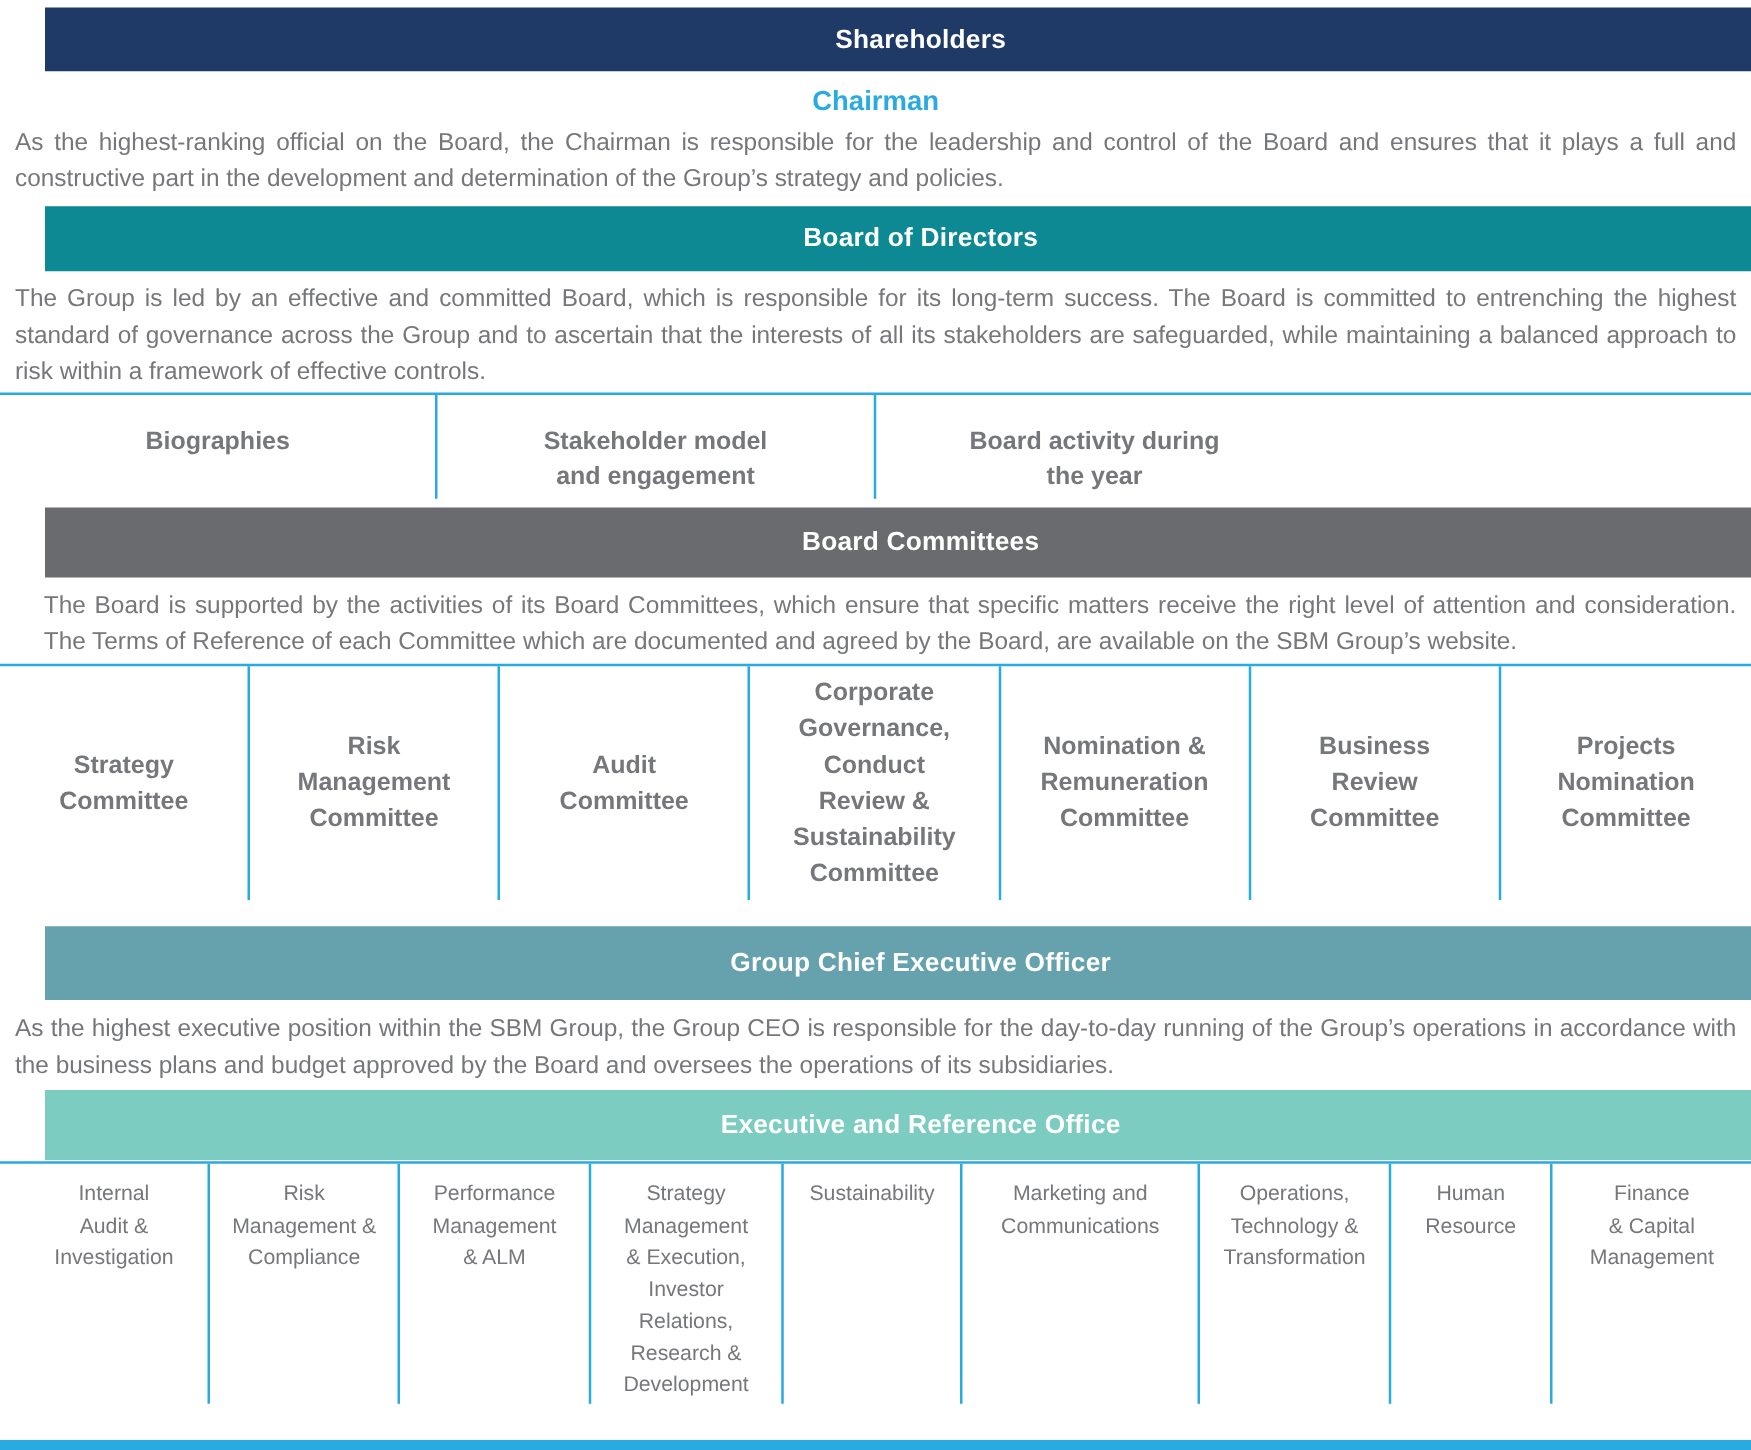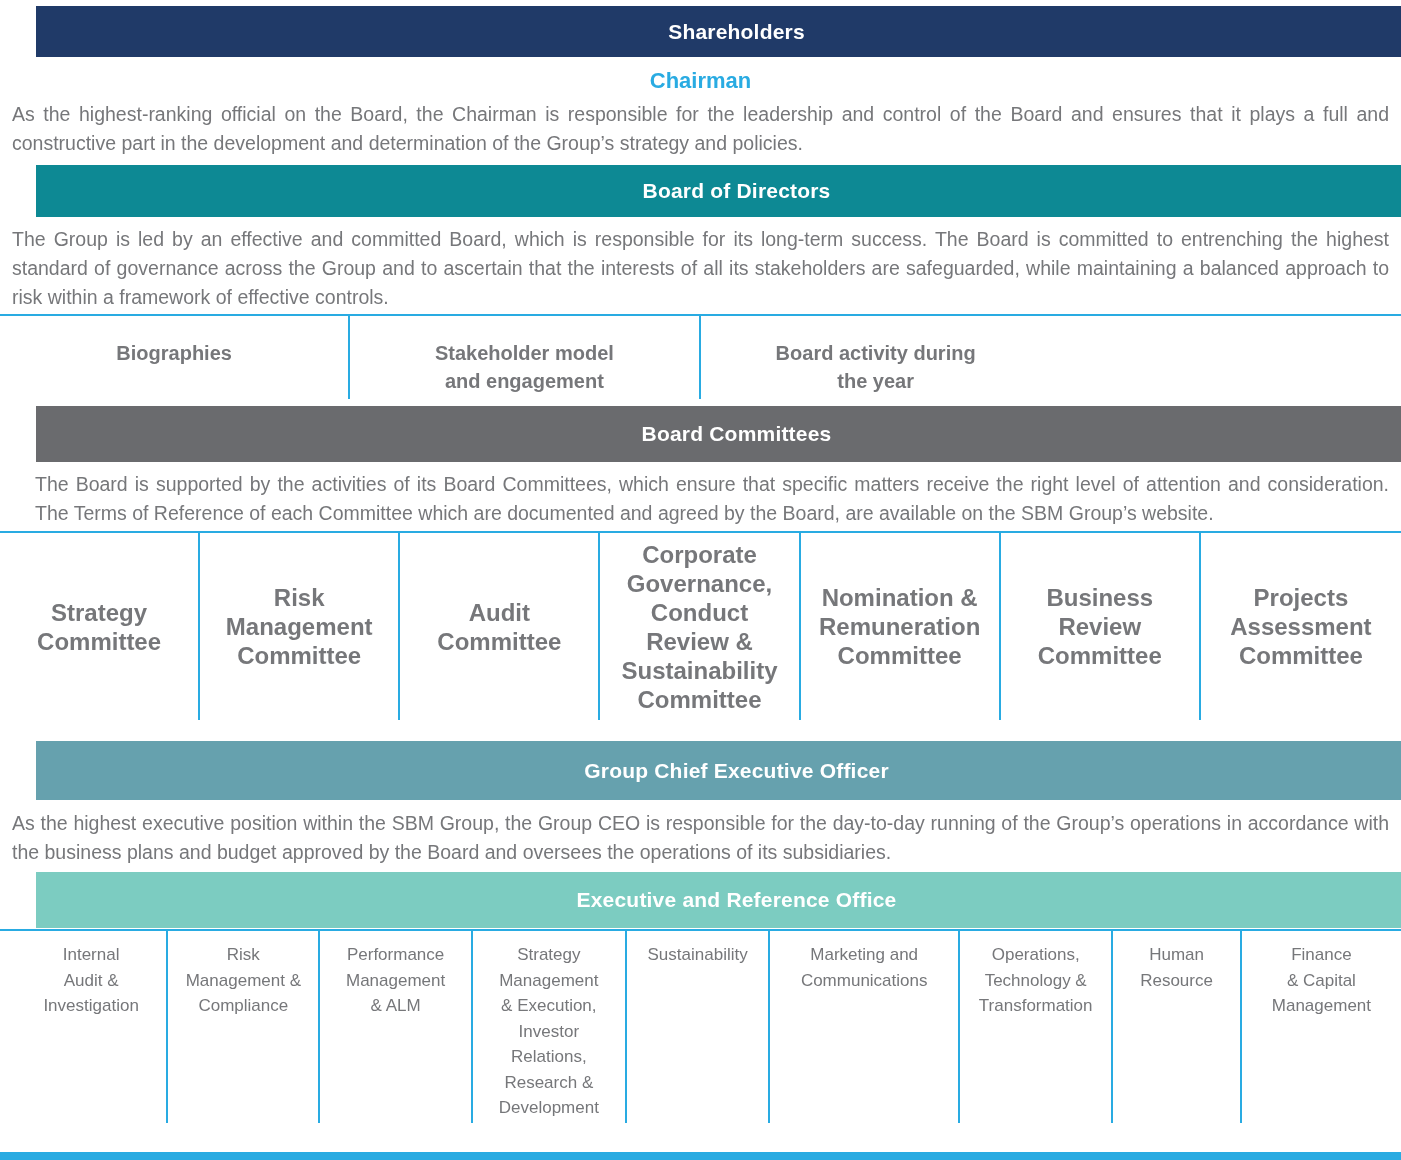--- a/index.html
+++ b/index.html
@@ -42,21 +42,21 @@
     grid-template-columns:repeat(4,1fr);height:85px;margin-top:2px;
   }
   .row-links .cell{
     align-items:flex-start;padding-top:23px;
     font-weight:bold;font-size:20px;line-height:28px;
   }
   .row-committees{
     grid-template-columns:repeat(7,1fr);height:189px;margin-top:3px;
   }
   .row-committees .cell{
-    align-items:center;font-weight:bold;font-size:24px;line-height:29px;
+    align-items:center;font-weight:bold;font-size:20px;line-height:29px;
     padding:0 2px;
   }
   .row-units{
     grid-template-columns:154fr 154fr 154fr 156fr 145fr 192fr 155fr 130fr 161fr;
     height:194px;margin-top:1px;padding-left:16px;
   }
   .row-units .cell{
     align-items:flex-start;padding-top:11px;
     font-size:17px;line-height:25.5px;
   }
@@ -103,21 +103,21 @@
 Review &amp;
 Sustainability
 Committee</div>
   <div class="cell">Nomination &amp;
 Remuneration
 Committee</div>
   <div class="cell">Business
 Review
 Committee</div>
   <div class="cell">Projects
-Assessment
+Nomination
 Committee</div>
 </div>
 
 <div class="bar bar-steel">Group Chief Executive Officer</div>
 
 <div class="para para-4">As the highest executive position within the SBM Group, the Group CEO is responsible for the day-to-day running of the Group’s operations in accordance with the business plans and budget approved by the Board and oversees the operations of its subsidiaries.</div>
 
 <div class="bar bar-mint">Executive and Reference Office</div>
 
 <div class="row row-units">

